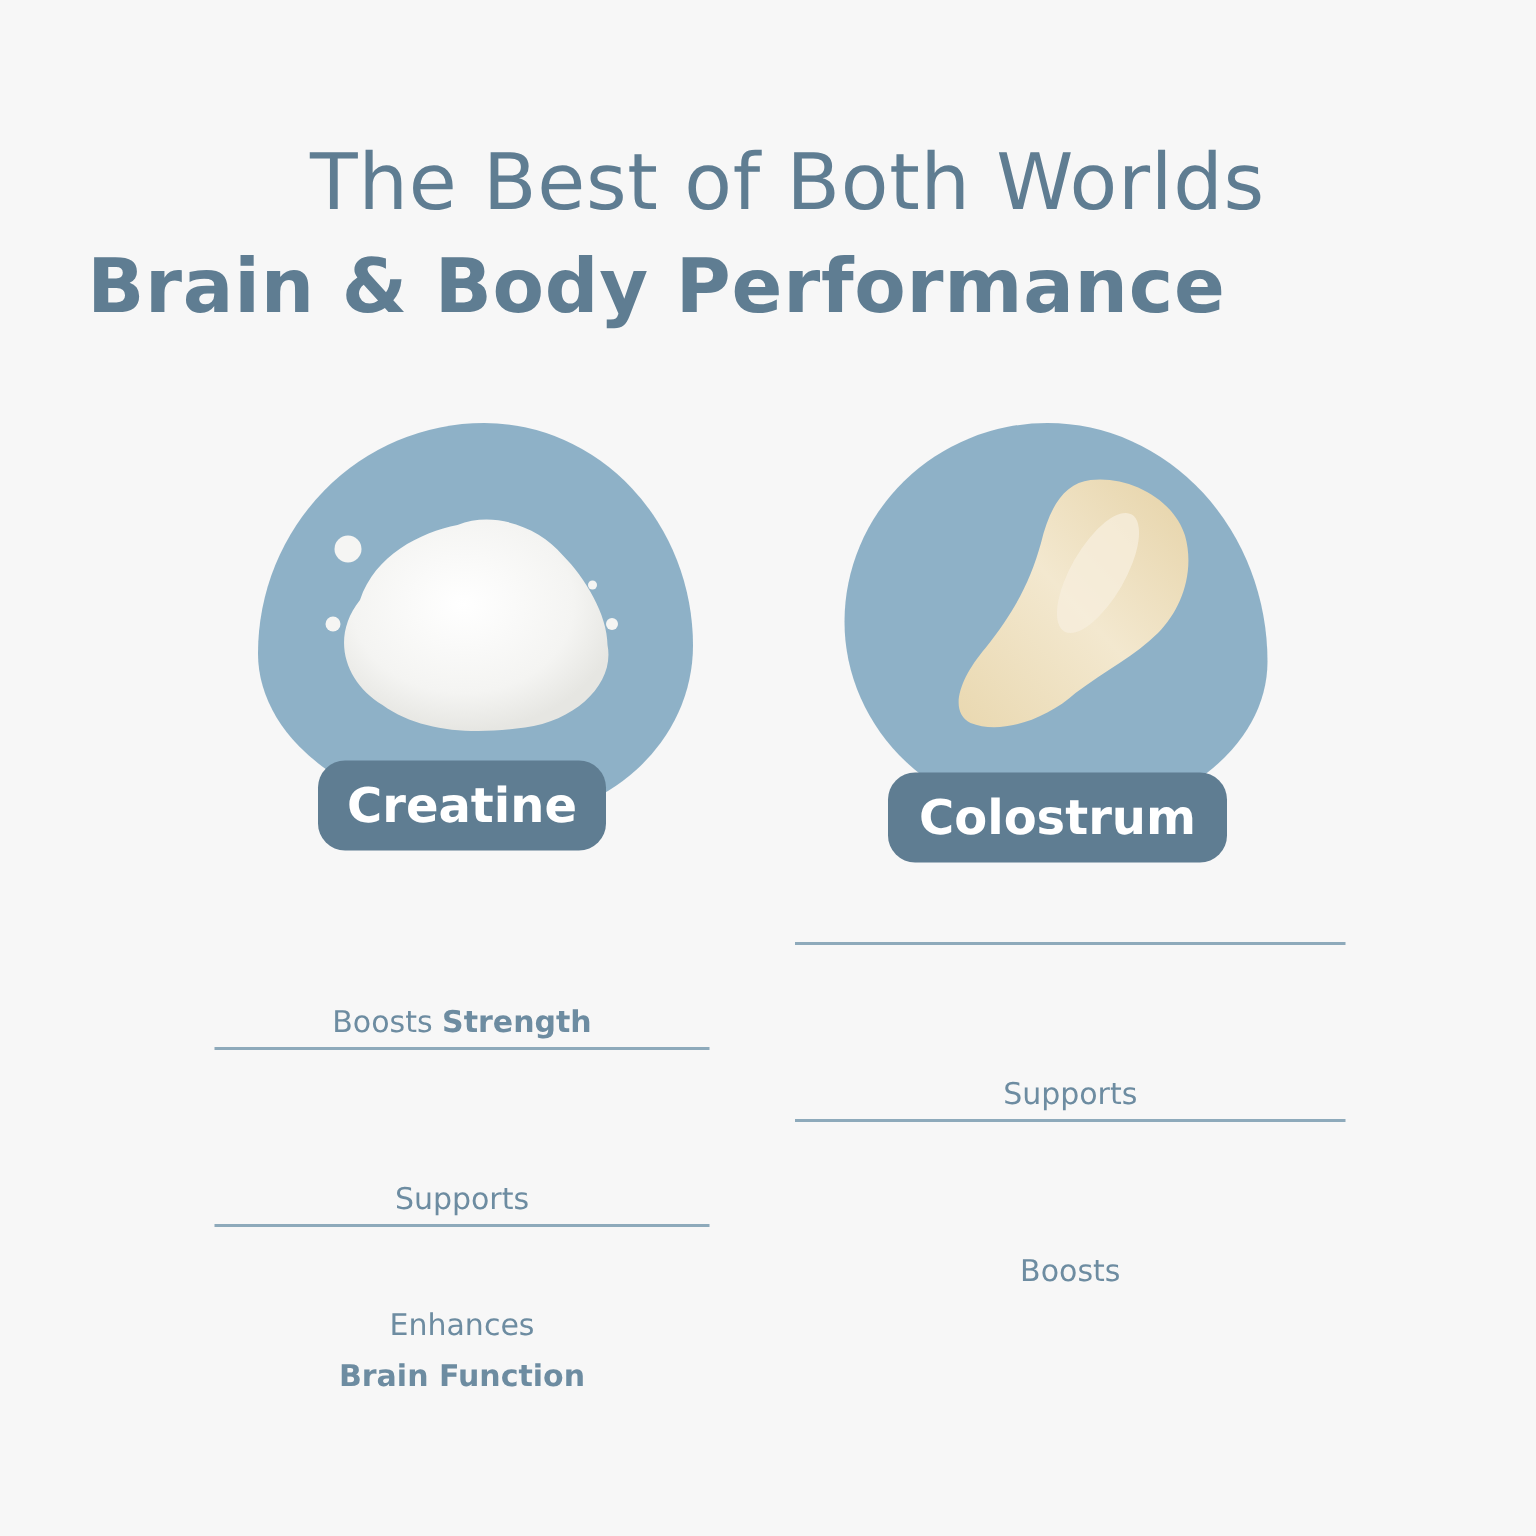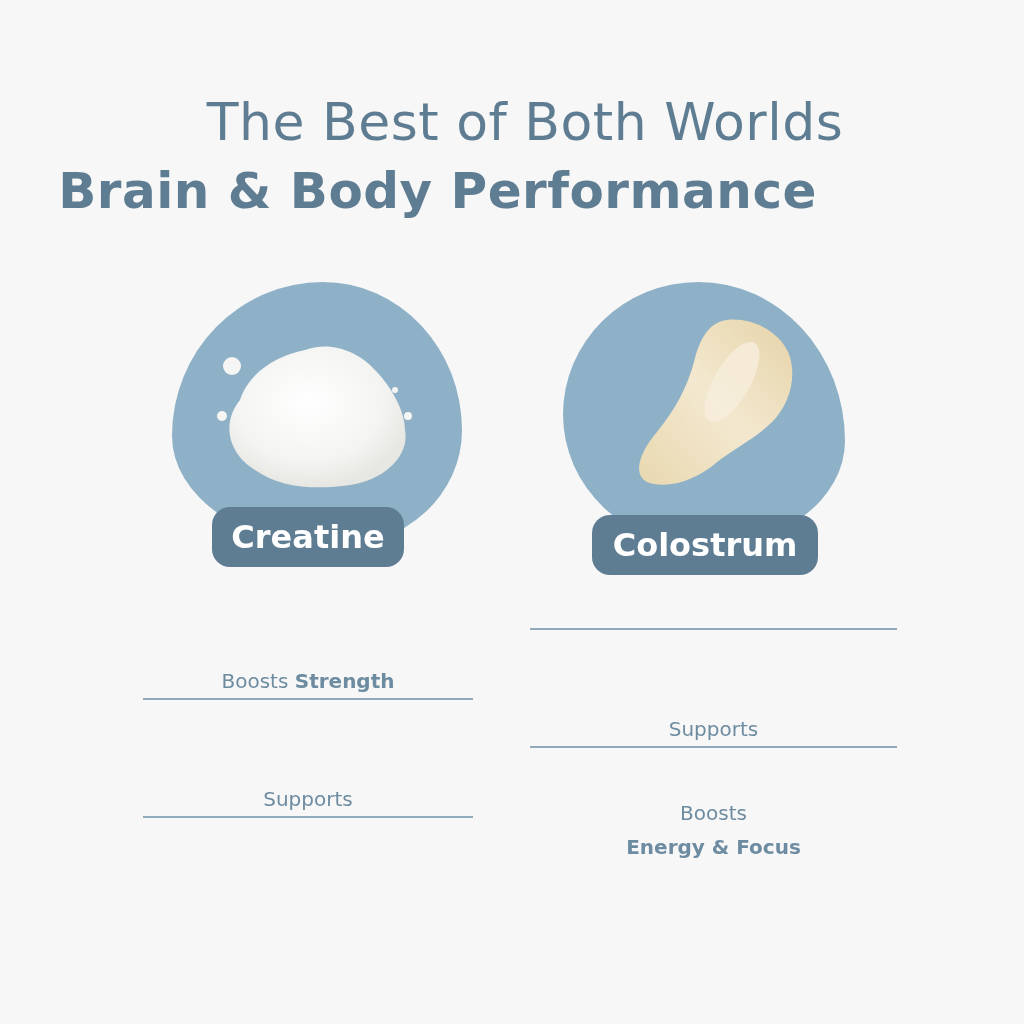--- a/index.html
+++ b/index.html
@@ -96,25 +96,28 @@
     <div>
       <span class="light">Boosts</span>
       <span class="bold">Strength</span>
     </div>
   </div>
   <div class="divider"></div>
   <div class="benefit">
     <div class="light">Supports</div>
   </div>
   <div class="divider"></div>
+  <div class="benefit">
+    <div class="light">Enhances</div>
+    <div class="bold">Brain Function</div>
+  </div>
 </div>
 
 <div class="benefits benefits-right">
   <div class="divider"></div>
   <div class="benefit">
     <div class="light">Supports</div>
   </div>
   <div class="divider"></div>
   <div class="benefit">
     <div class="light">Boosts</div>
-    <div class="bold">Energy &amp; Focus</div>
   </div>
 </div>
 
 </body></html>

